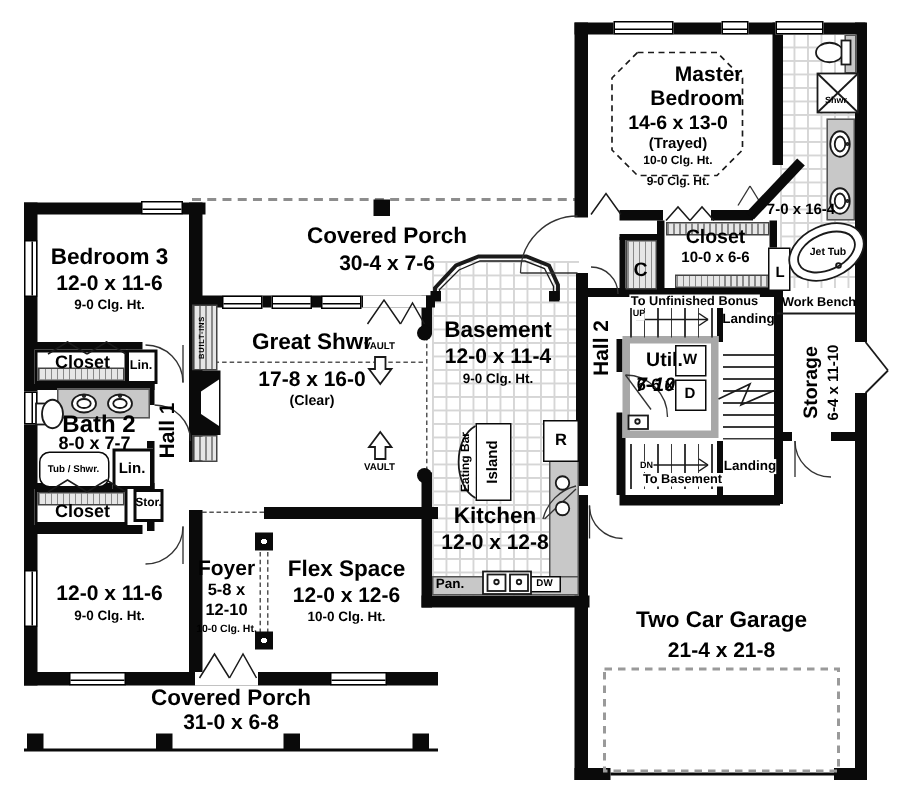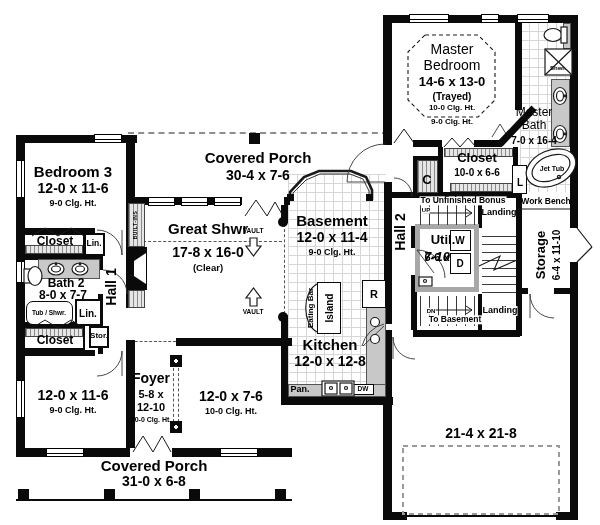--- a/index.html
+++ b/index.html
@@ -2,21 +2,21 @@
 <html><head>
 <meta charset="utf-8">
 <style>
   html,body{margin:0;padding:0;background:#fff;}
   #plan{position:relative;width:600px;height:525px;background:#fff;overflow:hidden;
         font-family:"Liberation Sans",sans-serif;color:#000;}
   .wall{position:absolute;background:#0a0a0a;}
   .gwall{position:absolute;border:5px solid #a8a8a8;background:#fff;box-sizing:border-box;}
   .lbl{position:absolute;transform:translate(-50%,-50%);font-weight:700;white-space:nowrap;
        text-align:center;line-height:1.1;}
-  .lblw{position:absolute;transform:translate(-50%,-50%);font-weight:400;text-align:center;line-height:1.12;}
+  .lblw{position:absolute;transform:translate(-50%,-50%);font-weight:700;text-align:right;line-height:1.12;}
   .vlbl{position:absolute;transform:translate(-50%,-50%) rotate(-90deg);font-weight:700;
         white-space:nowrap;text-align:center;line-height:1.1;}
   .tile{position:absolute;background-image:linear-gradient(#d6d6d6 1px,transparent 1px),
         linear-gradient(90deg,#d6d6d6 1px,transparent 1px);background-size:9px 9px;}
   .hatch{position:absolute;background:repeating-linear-gradient(90deg,#8a8a8a 0 1px,#e6e6e6 1px 4px);
          border:1px solid #444;box-sizing:border-box;}
   .counter{position:absolute;background:#c8c8c8;border:1px solid #555;box-sizing:border-box;}
   .box{position:absolute;background:#fff;border:2px solid #0a0a0a;box-sizing:border-box;}
   .boxthin{position:absolute;background:#fff;border:1.5px solid #0a0a0a;box-sizing:border-box;}
   .winH{position:absolute;height:9px;background:#fff;border:1px solid #000;box-sizing:border-box;}
@@ -275,21 +275,21 @@
       <line x1="500" y1="144" x2="534" y2="108" stroke-width="7" stroke="#0a0a0a"></line>
     </g>
   </svg>
 
   <div class="lbl" style="left:73px;top:172px;font-size:15px;">Bedroom 3</div>
   <div class="lbl" style="left:73px;top:189px;font-size:14px;">12-0 x 11-6</div>
   <div class="lbl" style="left:73px;top:204px;font-size:9px;">9-0 Clg. Ht.</div>
 
   <div class="lbl" style="left:55px;top:242px;font-size:12px;">Closet</div>
   <div class="lbl" style="left:94px;top:244px;font-size:8.5px;">Lin.</div>
-  <div class="lbl" style="left:66px;top:284px;font-size:12px;">Bath 2</div>
+  <div class="lbl" style="left:66px;top:284px;font-size:16px;">Bath 2</div>
   <div class="lbl" style="left:63px;top:296px;font-size:12px;">8-0 x 7-7</div>
   <div class="lbl" style="left:49px;top:313px;font-size:6.5px;">Tub / Shwr.</div>
   <div class="lbl" style="left:88px;top:313px;font-size:10px;">Lin.</div>
   <div class="lbl" style="left:99px;top:336px;font-size:8px;">Stor.</div>
   <div class="lbl" style="left:55px;top:341px;font-size:12px;">Closet</div>
   <div class="vlbl" style="left:112px;top:287px;font-size:14px;">Hall 1</div>
 
   <div class="lbl" style="left:73px;top:396px;font-size:14px;">12-0 x 11-6</div>
   <div class="lbl" style="left:73px;top:411px;font-size:9px;">9-0 Clg. Ht.</div>
 
@@ -302,42 +302,42 @@
   <div class="lbl" style="left:208px;top:253px;font-size:14px;">17-8 x 16-0</div>
   <div class="lbl" style="left:208px;top:268px;font-size:9.5px;">(Clear)</div>
   <div class="lbl" style="left:253px;top:231px;font-size:6.5px;">VAULT</div>
   <div class="lbl" style="left:253px;top:312px;font-size:6.5px;">VAULT</div>
   <div class="vlbl" style="left:136px;top:225px;font-size:5px;letter-spacing:.5px;">BUILT-INS</div>
 
   <div class="lbl" style="left:151px;top:379px;font-size:14px;">Foyer</div>
   <div class="lbl" style="left:151px;top:394px;font-size:11px;">5-8 x</div>
   <div class="lbl" style="left:151px;top:407px;font-size:11px;">12-10</div>
   <div class="lbl" style="left:151px;top:420px;font-size:7px;">10-0 Clg. Ht.</div>
-  <div class="lbl" style="left:231px;top:397px;font-size:14px;">12-0 x 7-6</div>
+  <div class="lbl" style="left:231px;top:380px;font-size:15px;">Flex Space</div>
+  <div class="lbl" style="left:231px;top:397px;font-size:14px;">12-0 x 12-6</div>
   <div class="lbl" style="left:231px;top:412px;font-size:9px;">10-0 Clg. Ht.</div>
 
   <div class="lbl" style="left:332px;top:221px;font-size:15px;">Basement</div>
   <div class="lbl" style="left:332px;top:238px;font-size:14px;">12-0 x 11-4</div>
   <div class="lbl" style="left:332px;top:253px;font-size:9px;">9-0 Clg. Ht.</div>
   <div class="lbl" style="left:330px;top:345px;font-size:15px;">Kitchen</div>
   <div class="lbl" style="left:330px;top:362px;font-size:14px;">12-0 x 12-8</div>
   <div class="vlbl" style="left:311px;top:308px;font-size:8px;">Eating Bar</div>
   <div class="vlbl" style="left:329px;top:308px;font-size:10px;">Island</div>
   <div class="lbl" style="left:374px;top:294px;font-size:11px;">R</div>
   <div class="lbl" style="left:300px;top:390px;font-size:9px;">Pan.</div>
   <div class="lbl" style="left:363px;top:389px;font-size:6.5px;">DW</div>
 
   <div class="vlbl" style="left:401px;top:232px;font-size:14px;">Hall 2</div>
 
   <div class="lblw" style="left:452px;top:58px;width:86px;font-size:14px;">Master Bedroom</div>
   <div class="lbl" style="left:452px;top:82px;font-size:13px;">14-6 x 13-0</div>
   <div class="lbl" style="left:452px;top:96px;font-size:10px;">(Trayed)</div>
   <div class="lbl" style="left:452px;top:108px;font-size:8px;">10-0 Clg. Ht.</div>
   <div class="lbl" style="left:452px;top:122px;font-size:8px;">9-0 Clg. Ht.</div>
-  <div class="lblw" style="left:534px;top:119px;width:52px;font-size:12px;">Master Bath</div>
   <div class="lbl" style="left:534px;top:140px;font-size:10px;">7-0 x 16-4</div>
   <div class="lbl" style="left:477px;top:158px;font-size:13px;">Closet</div>
   <div class="lbl" style="left:477px;top:172px;font-size:10px;">10-0 x 6-6</div>
   <div class="lbl" style="left:427px;top:180px;font-size:13px;">C</div>
   <div class="lbl" style="left:520px;top:182px;font-size:10px;">L</div>
   <div class="lbl" style="left:558px;top:68px;font-size:6px;">Shwr.</div>
   <div class="lbl" style="left:552px;top:169px;font-size:7px;">Jet Tub</div>
 
   <div class="lbl" style="left:463px;top:201px;font-size:8.5px;background:#fff;padding:0 1px;">To Unfinished Bonus</div>
   <div class="lbl" style="left:426px;top:210px;font-size:6px;background:#fff;">UP</div>
@@ -347,15 +347,16 @@
   <div class="lbl" style="left:437px;top:257px;font-size:13px;font-style:italic;">7-10</div>
   <div class="lbl" style="left:460px;top:240px;font-size:10px;">W</div>
   <div class="lbl" style="left:460px;top:263px;font-size:10px;">D</div>
   <div class="lbl" style="left:431px;top:311px;font-size:6px;background:#fff;">DN</div>
   <div class="lbl" style="left:455px;top:320px;font-size:8.5px;background:#fff;padding:0 1px;">To Basement</div>
   <div class="lbl" style="left:500px;top:311px;font-size:9px;background:#fff;">Landing</div>
   <div class="lbl" style="left:546px;top:202px;font-size:8.5px;">Work Bench</div>
   <div class="vlbl" style="left:541px;top:255px;font-size:13px;">Storage</div>
   <div class="vlbl" style="left:556px;top:255px;font-size:10px;">6-4 x 11-10</div>
 
+  <div class="lbl" style="left:481px;top:414px;font-size:15px;">Two Car Garage</div>
   <div class="lbl" style="left:481px;top:434px;font-size:14px;">21-4 x 21-8</div>
 
 </div>
 
 </body></html>

